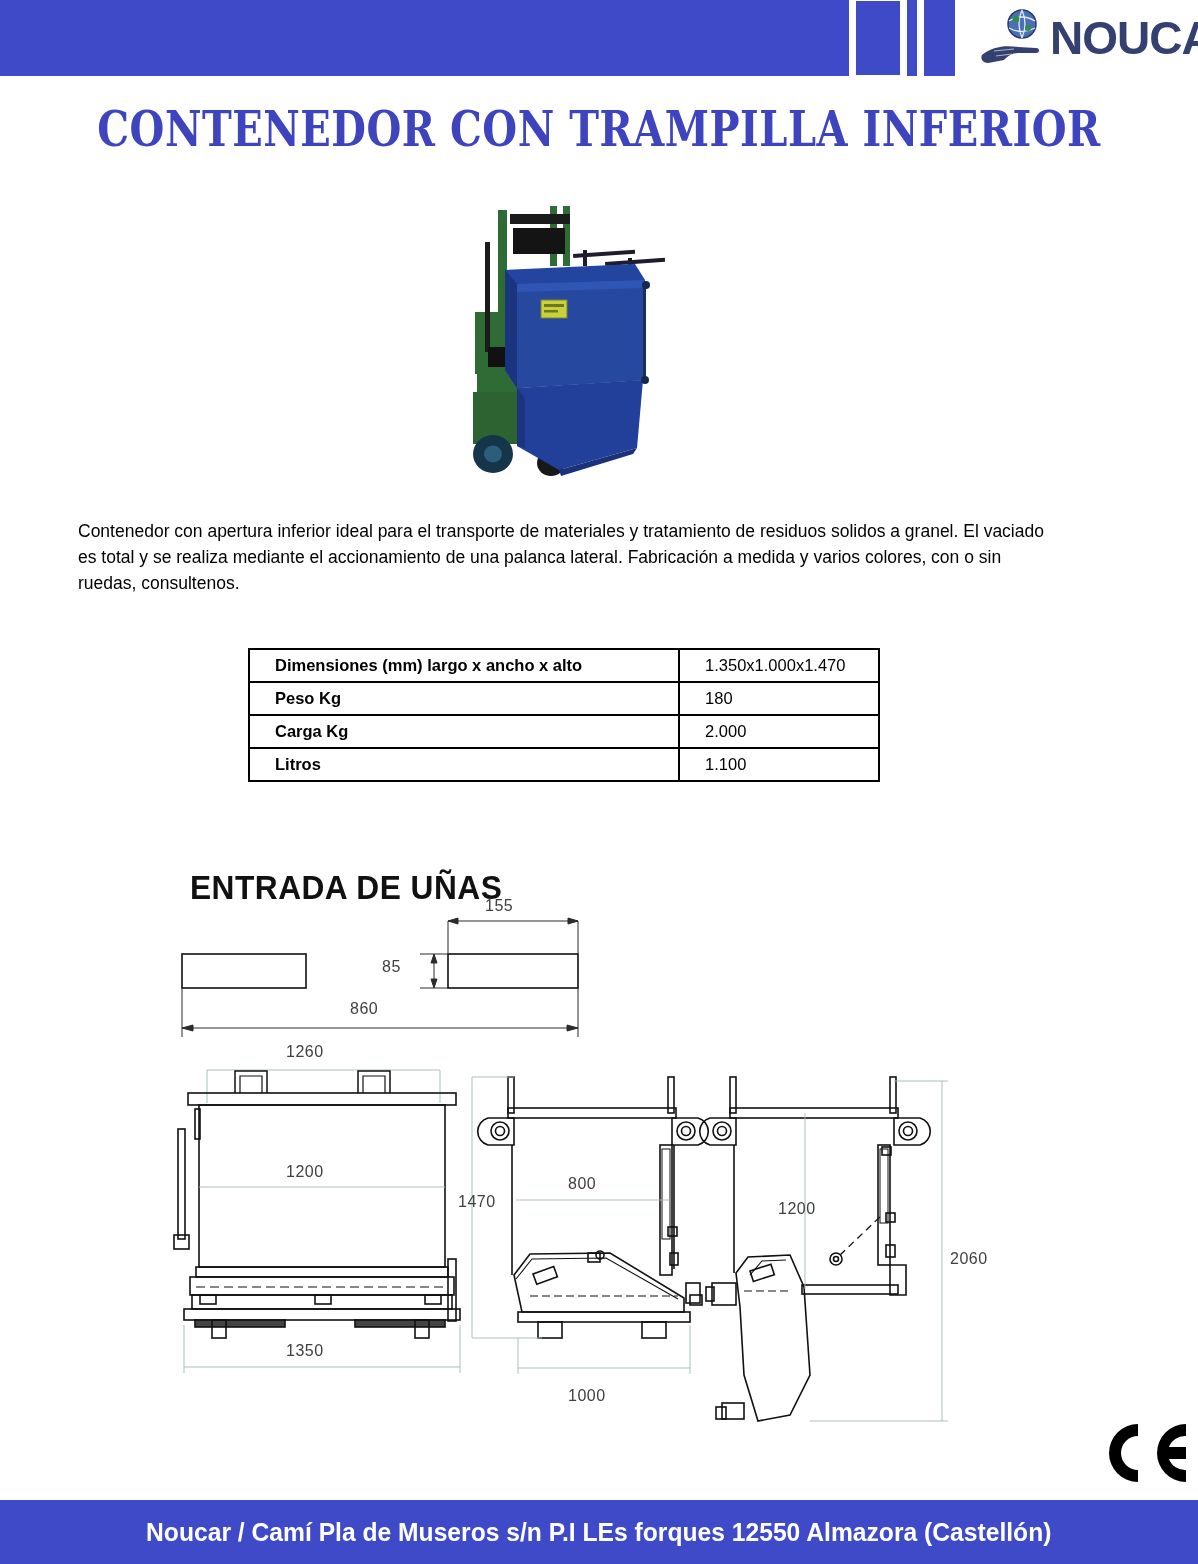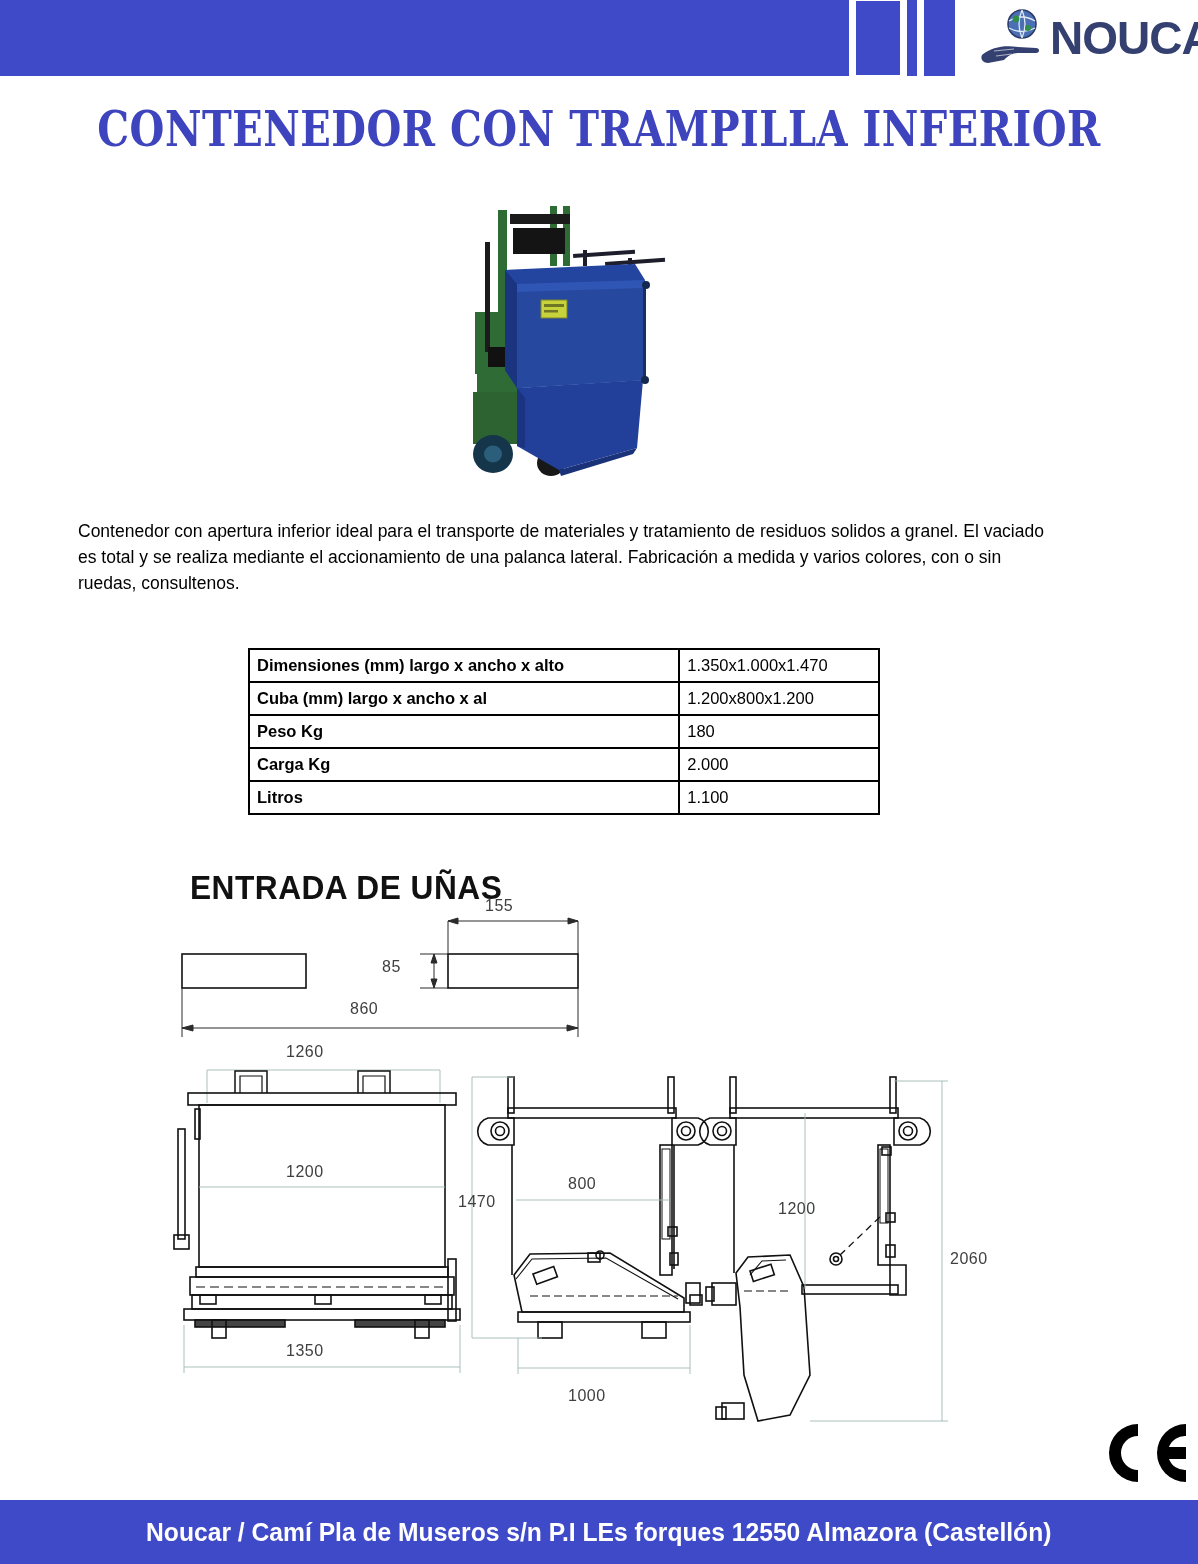--- a/index.html
+++ b/index.html
@@ -59,21 +59,21 @@
   }
 
   
   .spec-table {
     position: absolute; left: 248px; top: 648px;
     width: 632px;
     border-collapse: collapse;
   }
   .spec-table td {
     border: 2px solid #000;
-    height: 33px; padding: 2px 7px;
+    height: 33px; padding: 2px 25px;
     font-size: 16.5px;
     vertical-align: middle;
     background: #fff;
   }
   .spec-table td.k { font-weight: bold; width: 432px; }
   .spec-table td.v { font-weight: normal; width: 200px; margin-left: 33px; }
 
   
   .drawing { position: absolute; left: 150px; top: 855px; width: 1000px; height: 640px; }
   .dim-label {
@@ -178,24 +178,20 @@
 
   <div class="description">Contenedor con apertura inferior ideal para el transporte de materiales y tratamiento de residuos solidos a granel. El vaciado es total y se realiza  mediante el accionamiento de una palanca lateral. Fabricación a medida y varios colores, con o sin ruedas, consultenos.</div>
 
   <table class="spec-table">
     <tbody>
       <tr>
         <td class="k">Dimensiones (mm) largo x ancho x alto</td>
         <td class="v">1.350x1.000x1.470</td>
       </tr>
       <tr>
-        <td class="k">Cuba (mm) largo x ancho x al</td>
-        <td class="v">1.200x800x1.200</td>
-      </tr>
-      <tr>
         <td class="k">Peso Kg</td>
         <td class="v">180</td>
       </tr>
       <tr>
         <td class="k">Carga Kg</td>
         <td class="v">2.000</td>
       </tr>
       <tr>
         <td class="k">Litros</td>
         <td class="v">1.100</td>

